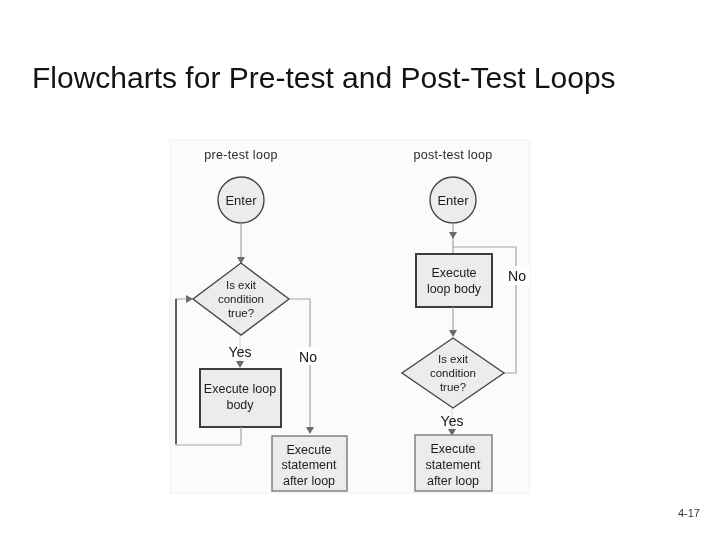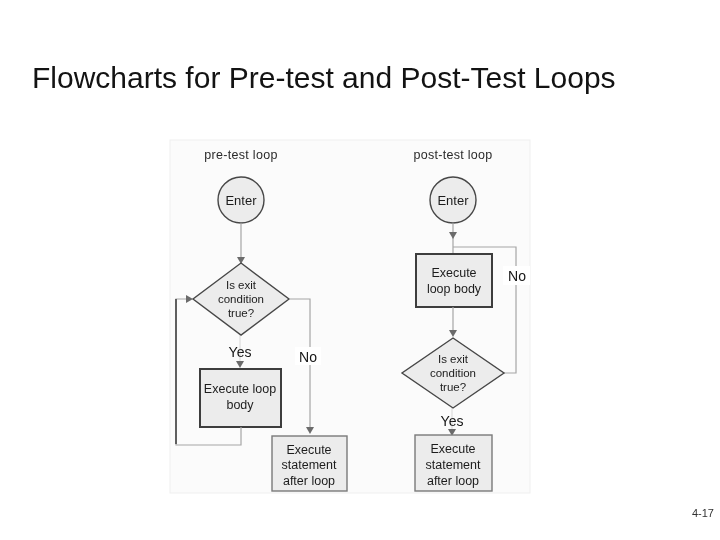--- a/index.html
+++ b/index.html
@@ -1,20 +1,20 @@
 <!DOCTYPE html>
 <html><head>
 <meta charset="utf-8">
 <style>
   html,body{margin:0;padding:0;background:#ffffff;}
   .slide{position:relative;width:720px;height:540px;background:#ffffff;
          font-family:"Liberation Sans",sans-serif;overflow:hidden;}
   .title{position:absolute;left:32px;top:62px;font-size:30px;line-height:32px;
          color:#131313;white-space:nowrap;}
-  .pageno{position:absolute;right:6px;top:507px;font-size:11px;color:#313131;}
+  .pageno{position:absolute;right:20px;top:507px;font-size:11px;color:#313131;}
   svg.flowchart{position:absolute;left:0;top:0;}
   .panel{fill:#fbfbfb;stroke:#efefef;stroke-width:1;}
   .conn{stroke:#a6a6a6;stroke-width:1.2;fill:none;}
   .conn-dark{stroke:#5f5f5f;stroke-width:2;fill:none;}
   .node-shape{fill:#ececec;stroke:#474747;stroke-width:1.4;}
   .box-strong{fill:#ececec;stroke:#3d3d3d;stroke-width:2;}
   .box-light{fill:#ececec;stroke:#7a7a7a;stroke-width:1.4;}
   .ah{fill:#6b6b6b;stroke:none;}
   .labelbg{fill:#ffffff;}
   text{font-family:"Liberation Sans",sans-serif;}

